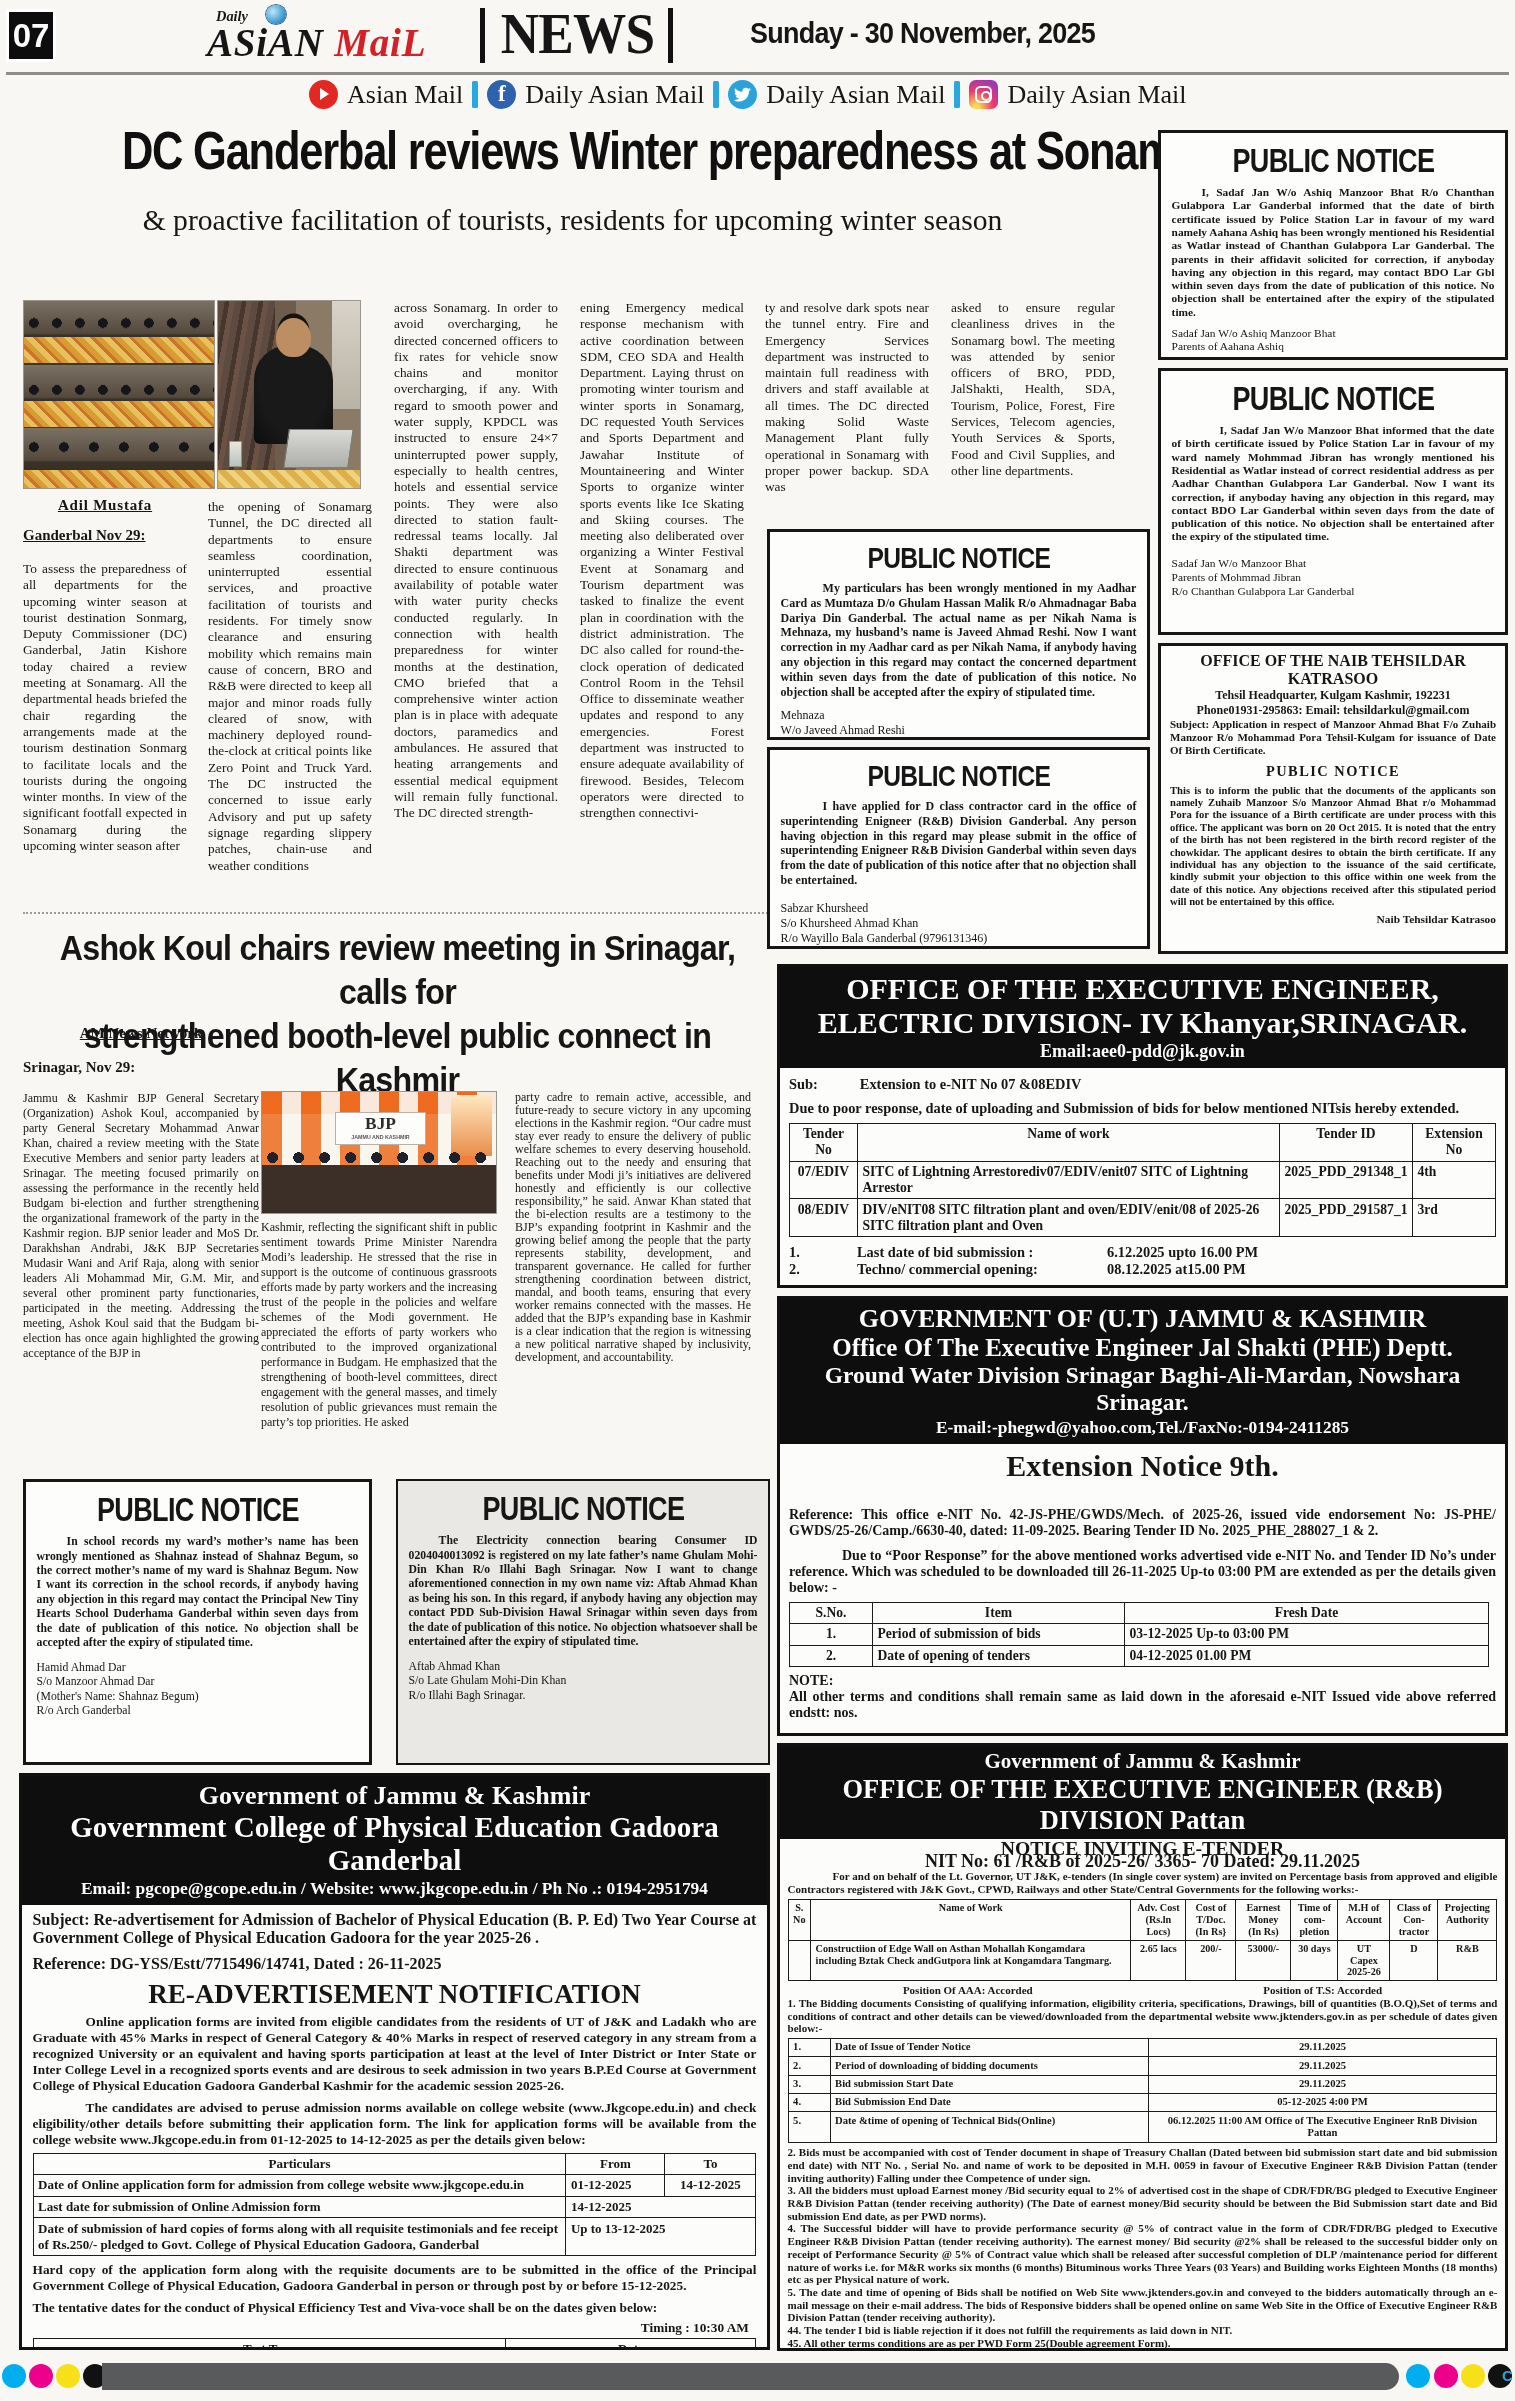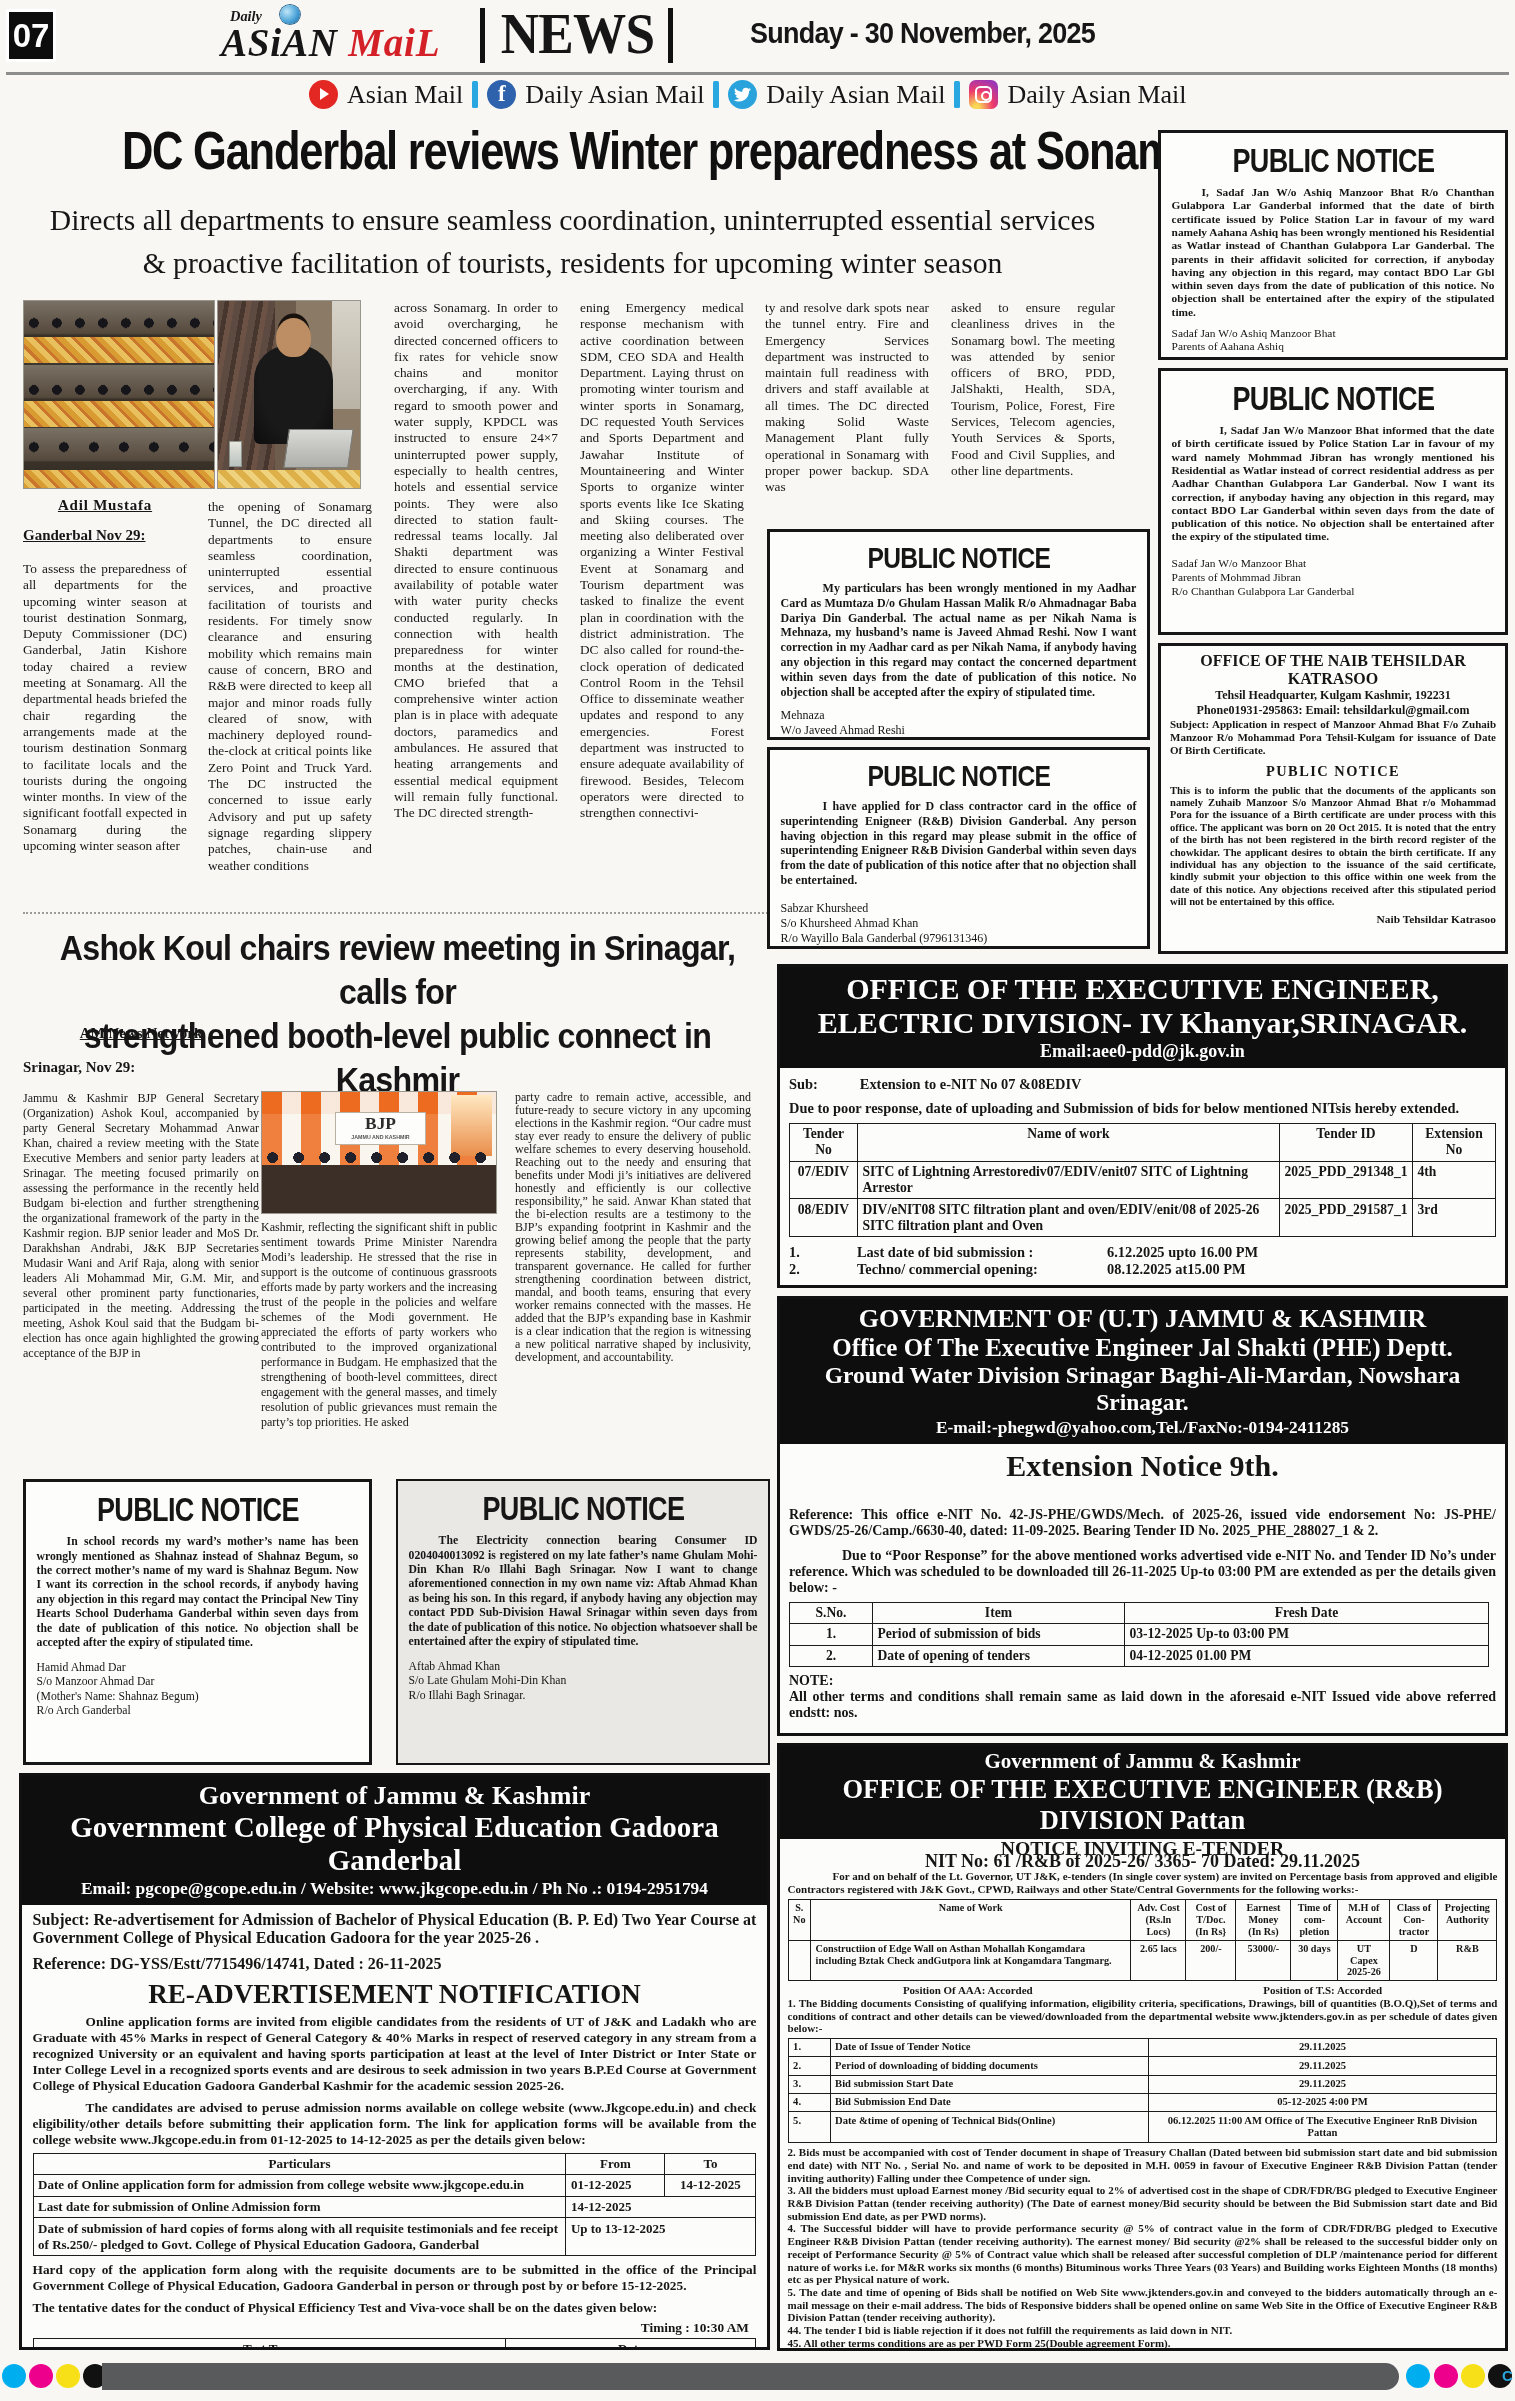--- a/index.html
+++ b/index.html
@@ -4,21 +4,21 @@
 <style>
   *{margin:0;padding:0;box-sizing:border-box}
   html,body{width:1516px;height:2401px;background:#f8f7f4;font-family:"Liberation Serif",serif;color:#161616;position:relative;overflow:hidden}
   .abs{position:absolute}
   .just{text-align:justify;text-justify:inter-word}
   .ctr{text-align:center}
   .bold{font-weight:bold}
   
   #page-num{left:6px;top:9px;width:50px;height:53px;background:#0d0d0d;color:#fff;font:bold 33px "Liberation Sans",sans-serif;display:flex;align-items:center;justify-content:center;box-shadow:inset 0 0 0 3px #fff,inset 0 0 0 5.3px #0d0d0d}
   #masthead-rule{left:6px;top:72px;width:1503px;height:3px;background:#8d8d8d}
-  #logo{left:221px;top:3px;width:212px;height:67px}
+  #logo{left:207px;top:3px;width:212px;height:67px}
   #logo-daily{position:absolute;left:9px;top:4.5px;font:italic bold 14.4px "Liberation Serif",serif}
   #globe-icon{position:absolute;left:59px;top:1.5px;width:19.7px;height:19.7px;border-radius:50%;background:radial-gradient(circle at 35% 35%,#bfe6f8,#4da4d8 55%,#14619c);box-shadow:0 0 0 0.8px #0d4c7a}
   #logo-main{position:absolute;left:0px;top:16.7px;white-space:nowrap;font:italic 900 39px "Liberation Serif",serif;letter-spacing:0.8px}
   #logo-mail{color:#d32127}
   .news-bar{top:7.6px;width:4.5px;height:55px;background:#111}
   #section-title{left:491px;top:1.5px;width:173px;text-align:center;font:900 56px "Liberation Serif",serif;letter-spacing:-0.8px;transform:scaleX(.95);transform-origin:center}
   #edition-date{left:750px;top:16.7px;font:800 29px "Liberation Sans",sans-serif;letter-spacing:-0.8px;transform:scaleX(.93);transform-origin:left;white-space:nowrap}
   
   #social-bar{left:309px;top:77px;height:35px;display:flex;align-items:center;gap:9px}
   .soc-label{font:26px "Liberation Serif",serif;white-space:nowrap}
@@ -98,21 +98,20 @@
         <path fill="#fff" d="M19 7.6c-.5.2-1 .4-1.6.5.6-.4 1-.9 1.2-1.5-.5.3-1.1.6-1.8.7-.5-.6-1.3-.9-2.1-.9-1.6 0-2.9 1.3-2.9 2.9 0 .2 0 .4.1.6-2.4-.1-4.6-1.3-6-3-.3.4-.4.9-.4 1.5 0 1 .5 1.9 1.3 2.4-.5 0-.9-.1-1.3-.4 0 1.4 1 2.6 2.3 2.9-.2.1-.5.1-.8.1-.2 0-.4 0-.6-.1.4 1.2 1.5 2 2.7 2-1 .8-2.3 1.2-3.6 1.2h-.7c1.3.8 2.8 1.3 4.4 1.3 5.3 0 8.2-4.4 8.2-8.2v-.4c.6-.3 1.1-.8 1.6-1.4z"></path>
       </svg></span>
   <span class="soc-label">Daily Asian Mail</span>
   <span class="soc-sep"></span>
   <span class="soc-icon" id="ig-icon"></span>
   <span class="soc-label">Daily Asian Mail</span>
 </div>
 
 <div class="abs" id="lead-headline">DC Ganderbal reviews Winter preparedness at Sonamarg</div>
 <div class="abs" id="lead-subhead">
-  <div>Directs all departments to ensure seamless coordination, uninterrupted essential services</div>
   <div>&amp; proactive facilitation of tourists, residents for upcoming winter season</div>
 </div>
 
 <div class="abs photo" id="photo-collage">
   <div class="collage-panel">
       <div class="heads"></div>
       <div class="tablecloth"></div>
     </div>
   <div class="collage-panel">
       <div class="heads" style="top:15px"></div>

